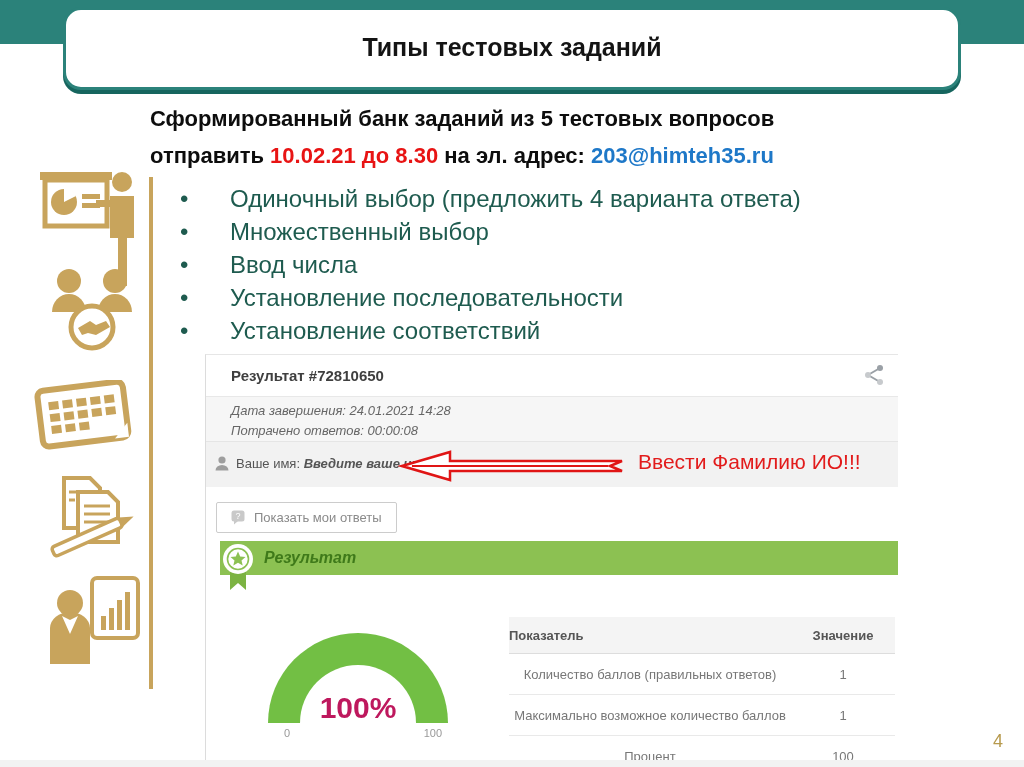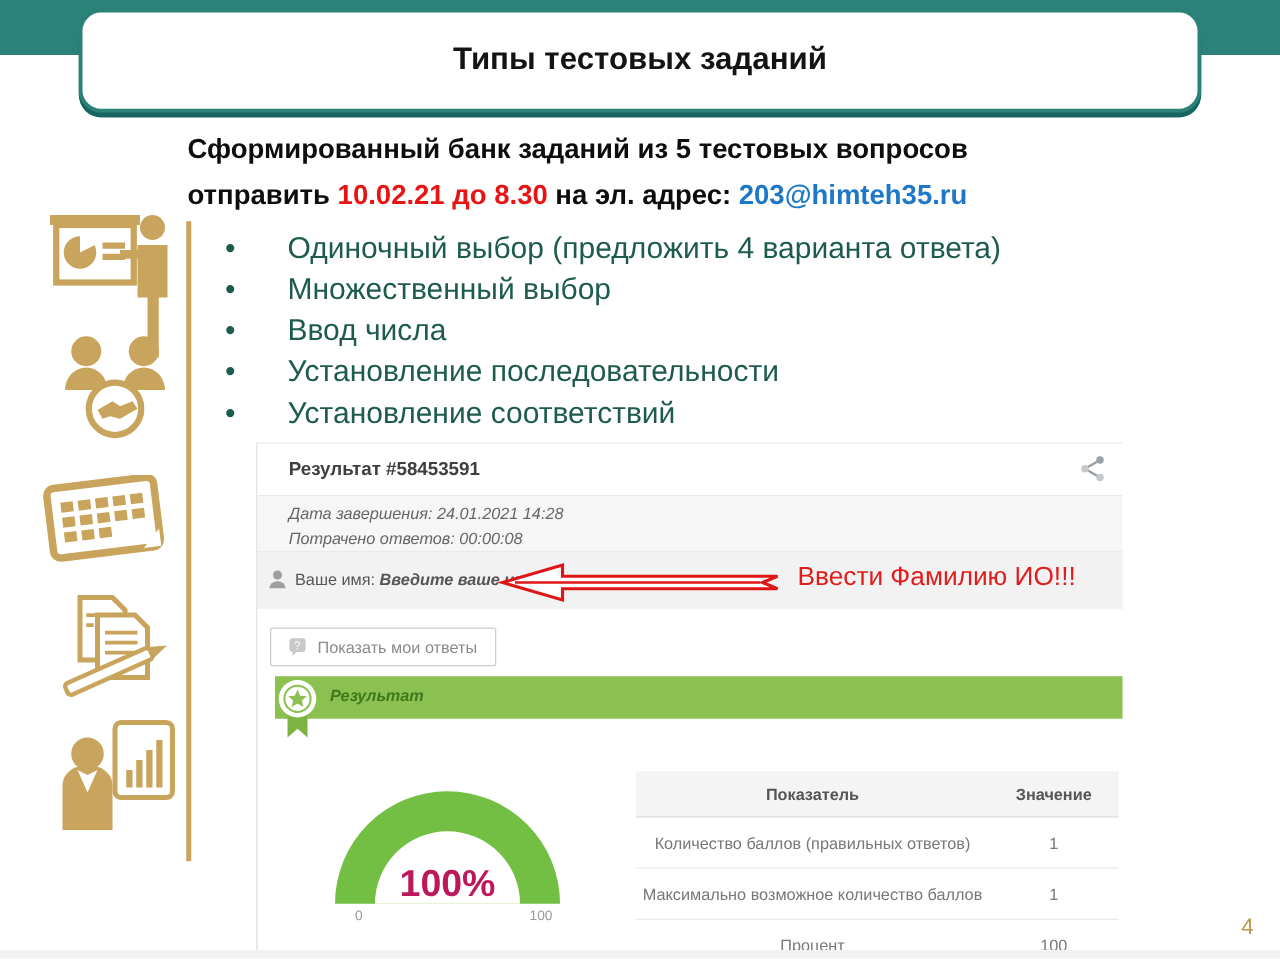--- a/index.html
+++ b/index.html
@@ -47,37 +47,37 @@
   .annot-arrow{position:absolute;left:192px;top:8px;}
   .annot-text{position:absolute;left:432px;top:8px;font-size:21px;color:#E21B1B;white-space:nowrap;}
 
   .btn-row{position:absolute;left:0;top:132px;width:100%;height:54px;background:#fff;}
   .btn{position:absolute;top:15px;height:31px;display:flex;align-items:center;gap:8px;
        background:#fff;border:1px solid #ccc;border-radius:2px;padding:0 14px;font-size:13px;color:#8a8a8a;
        font-family:"Liberation Sans",sans-serif;cursor:pointer;box-sizing:border-box;}
   .btn1{left:10px;} .btn2{left:178px;}
 
   .banner{position:absolute;left:14px;top:186px;width:678px;height:34px;background:#8CC152;}
-  .banner-label{position:absolute;left:58px;top:194px;font-size:13px;font-weight:bold;font-style:italic;color:#3F7A1A;}
+  .banner-label{position:absolute;left:58px;top:194px;font-size:16px;font-weight:bold;font-style:italic;color:#3F7A1A;}
   .badge{position:absolute;left:14px;top:187px;}
 
   
   .gauge{position:absolute;left:62px;top:278px;width:180px;height:90px;}
   .gauge-arc{position:absolute;left:0;top:0;width:180px;height:90px;background:#72BF44;border-radius:90px 90px 0 0;}
   .gauge-hole{position:absolute;left:32px;top:32px;width:116px;height:58px;background:#fff;border-radius:58px 58px 0 0;}
   .gauge-val{position:absolute;left:0;bottom:-2px;width:180px;text-align:center;
              font-size:30px;font-weight:bold;color:#be185d;}
   .gauge-ticks{position:absolute;left:62px;top:372px;width:180px;display:flex;justify-content:space-between;
                padding:0 6px 0 16px;box-sizing:border-box;font-size:11px;color:#999;}
 
   
   .rtable{position:absolute;left:303px;top:262px;width:386px;}
   .rt-head{display:flex;height:36px;background:#f4f4f4;border-bottom:1px solid #ddd;align-items:center;
            font-weight:bold;color:#555;}
-  .rt-c1{flex:1;text-align:center;} .rt-c2{width:104px;text-align:center;}
+  .rt-c1{flex:1;text-align:left;} .rt-c2{width:104px;text-align:center;}
   .rt-row{display:flex;align-items:center;height:40px;border-bottom:1px solid #e9e9e9;color:#777;}
   .rt-row .rt-c1{text-align:center;}
   .bottom-strip{position:absolute;left:0;top:760px;width:1024px;height:7px;background:#f2f2f2;}
 </style>
 </head>
 <body>
 
 <div class="slide">
 
   <div class="top-band"></div>
@@ -168,21 +168,21 @@
         <rect x="79" y="16" width="5" height="38"></rect>
     </g>
     <circle cx="24" cy="27" r="13" fill="#C8A45C"></circle>
     <path d="M4 52 a20 16 0 0 1 40 0 v36 h-40 Z" fill="#C8A45C"></path>
     <path d="M24 44 l-8 -4 l8 18 l8 -18 Z" fill="#fff"></path>
   </svg>
 
   <div class="shot">
 
     <div class="shot-head">
-      <span class="shot-title">Результат #58453591</span>
+      <span class="shot-title">Результат #72810650</span>
       <svg class="share" viewBox="0 0 24 24">
         <line x1="6" y1="12" x2="18" y2="5" stroke="#9aa0a6" stroke-width="2"></line>
         <line x1="6" y1="12" x2="18" y2="19" stroke="#9aa0a6" stroke-width="2"></line>
         <circle cx="18" cy="5" r="3" fill="#9aa0a6"></circle>
         <circle cx="6" cy="12" r="3" fill="#c7cacd"></circle>
         <circle cx="18" cy="19" r="3" fill="#c7cacd"></circle>
       </svg>
     </div>
 
     <div class="meta-box">

